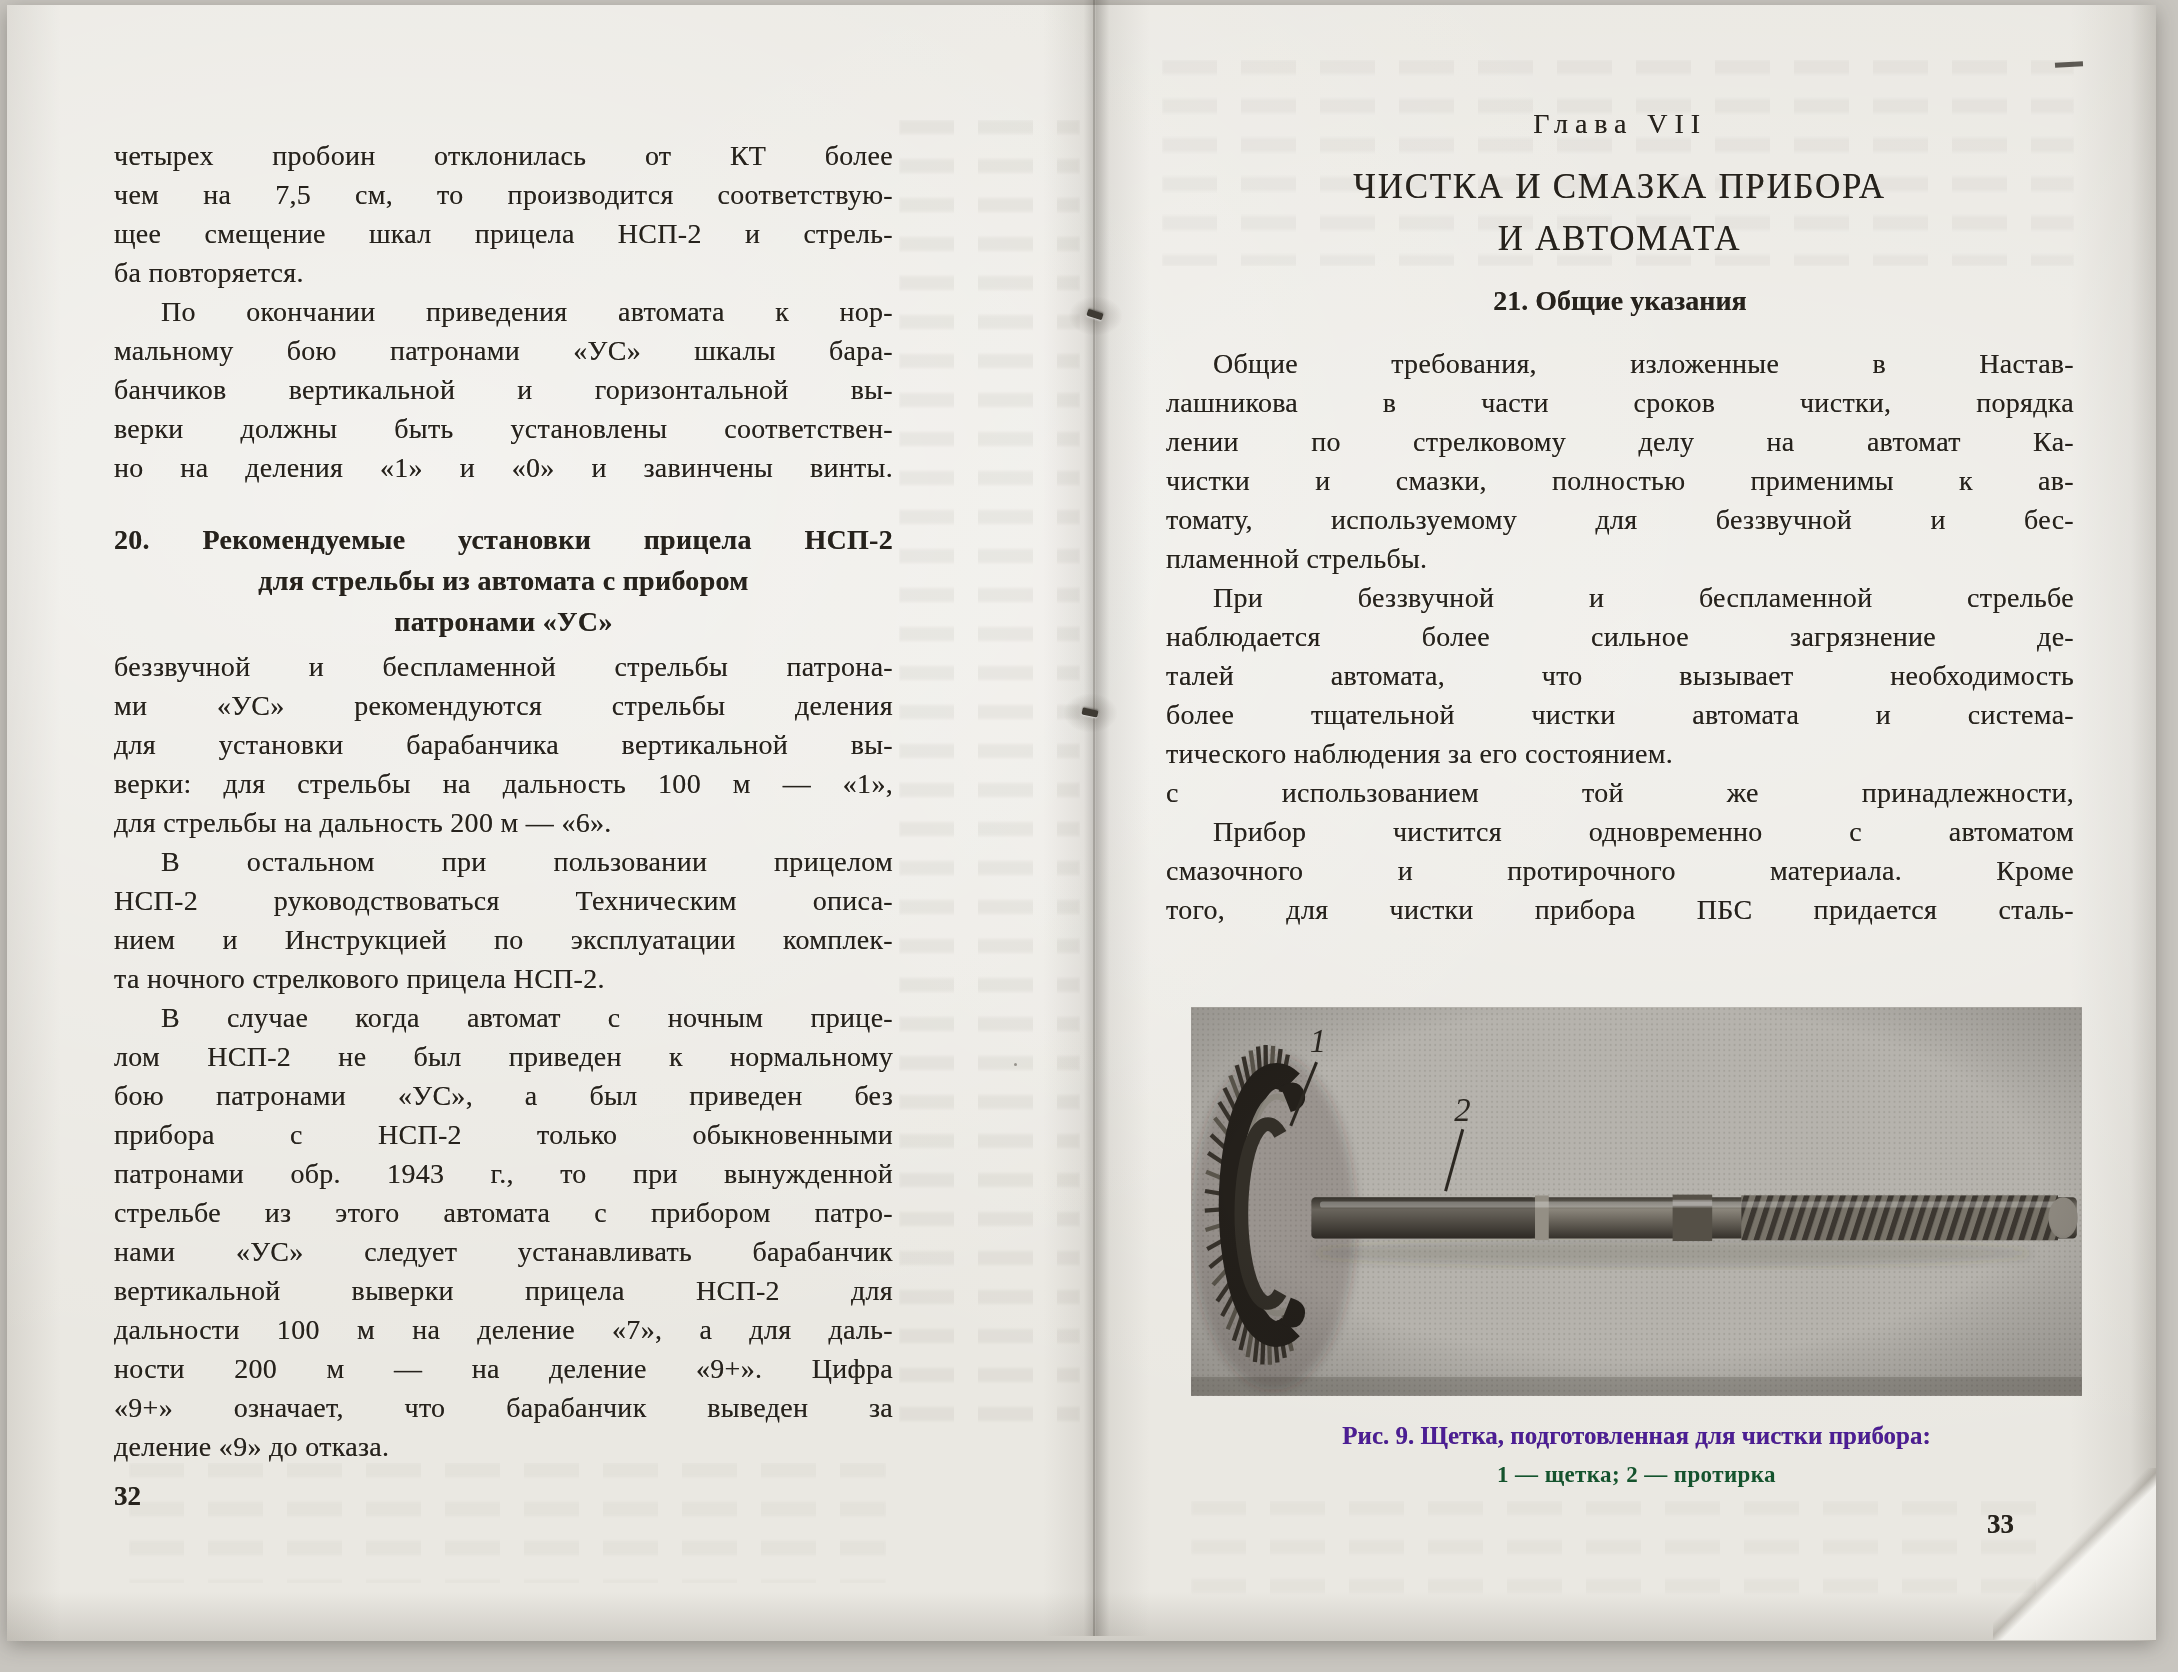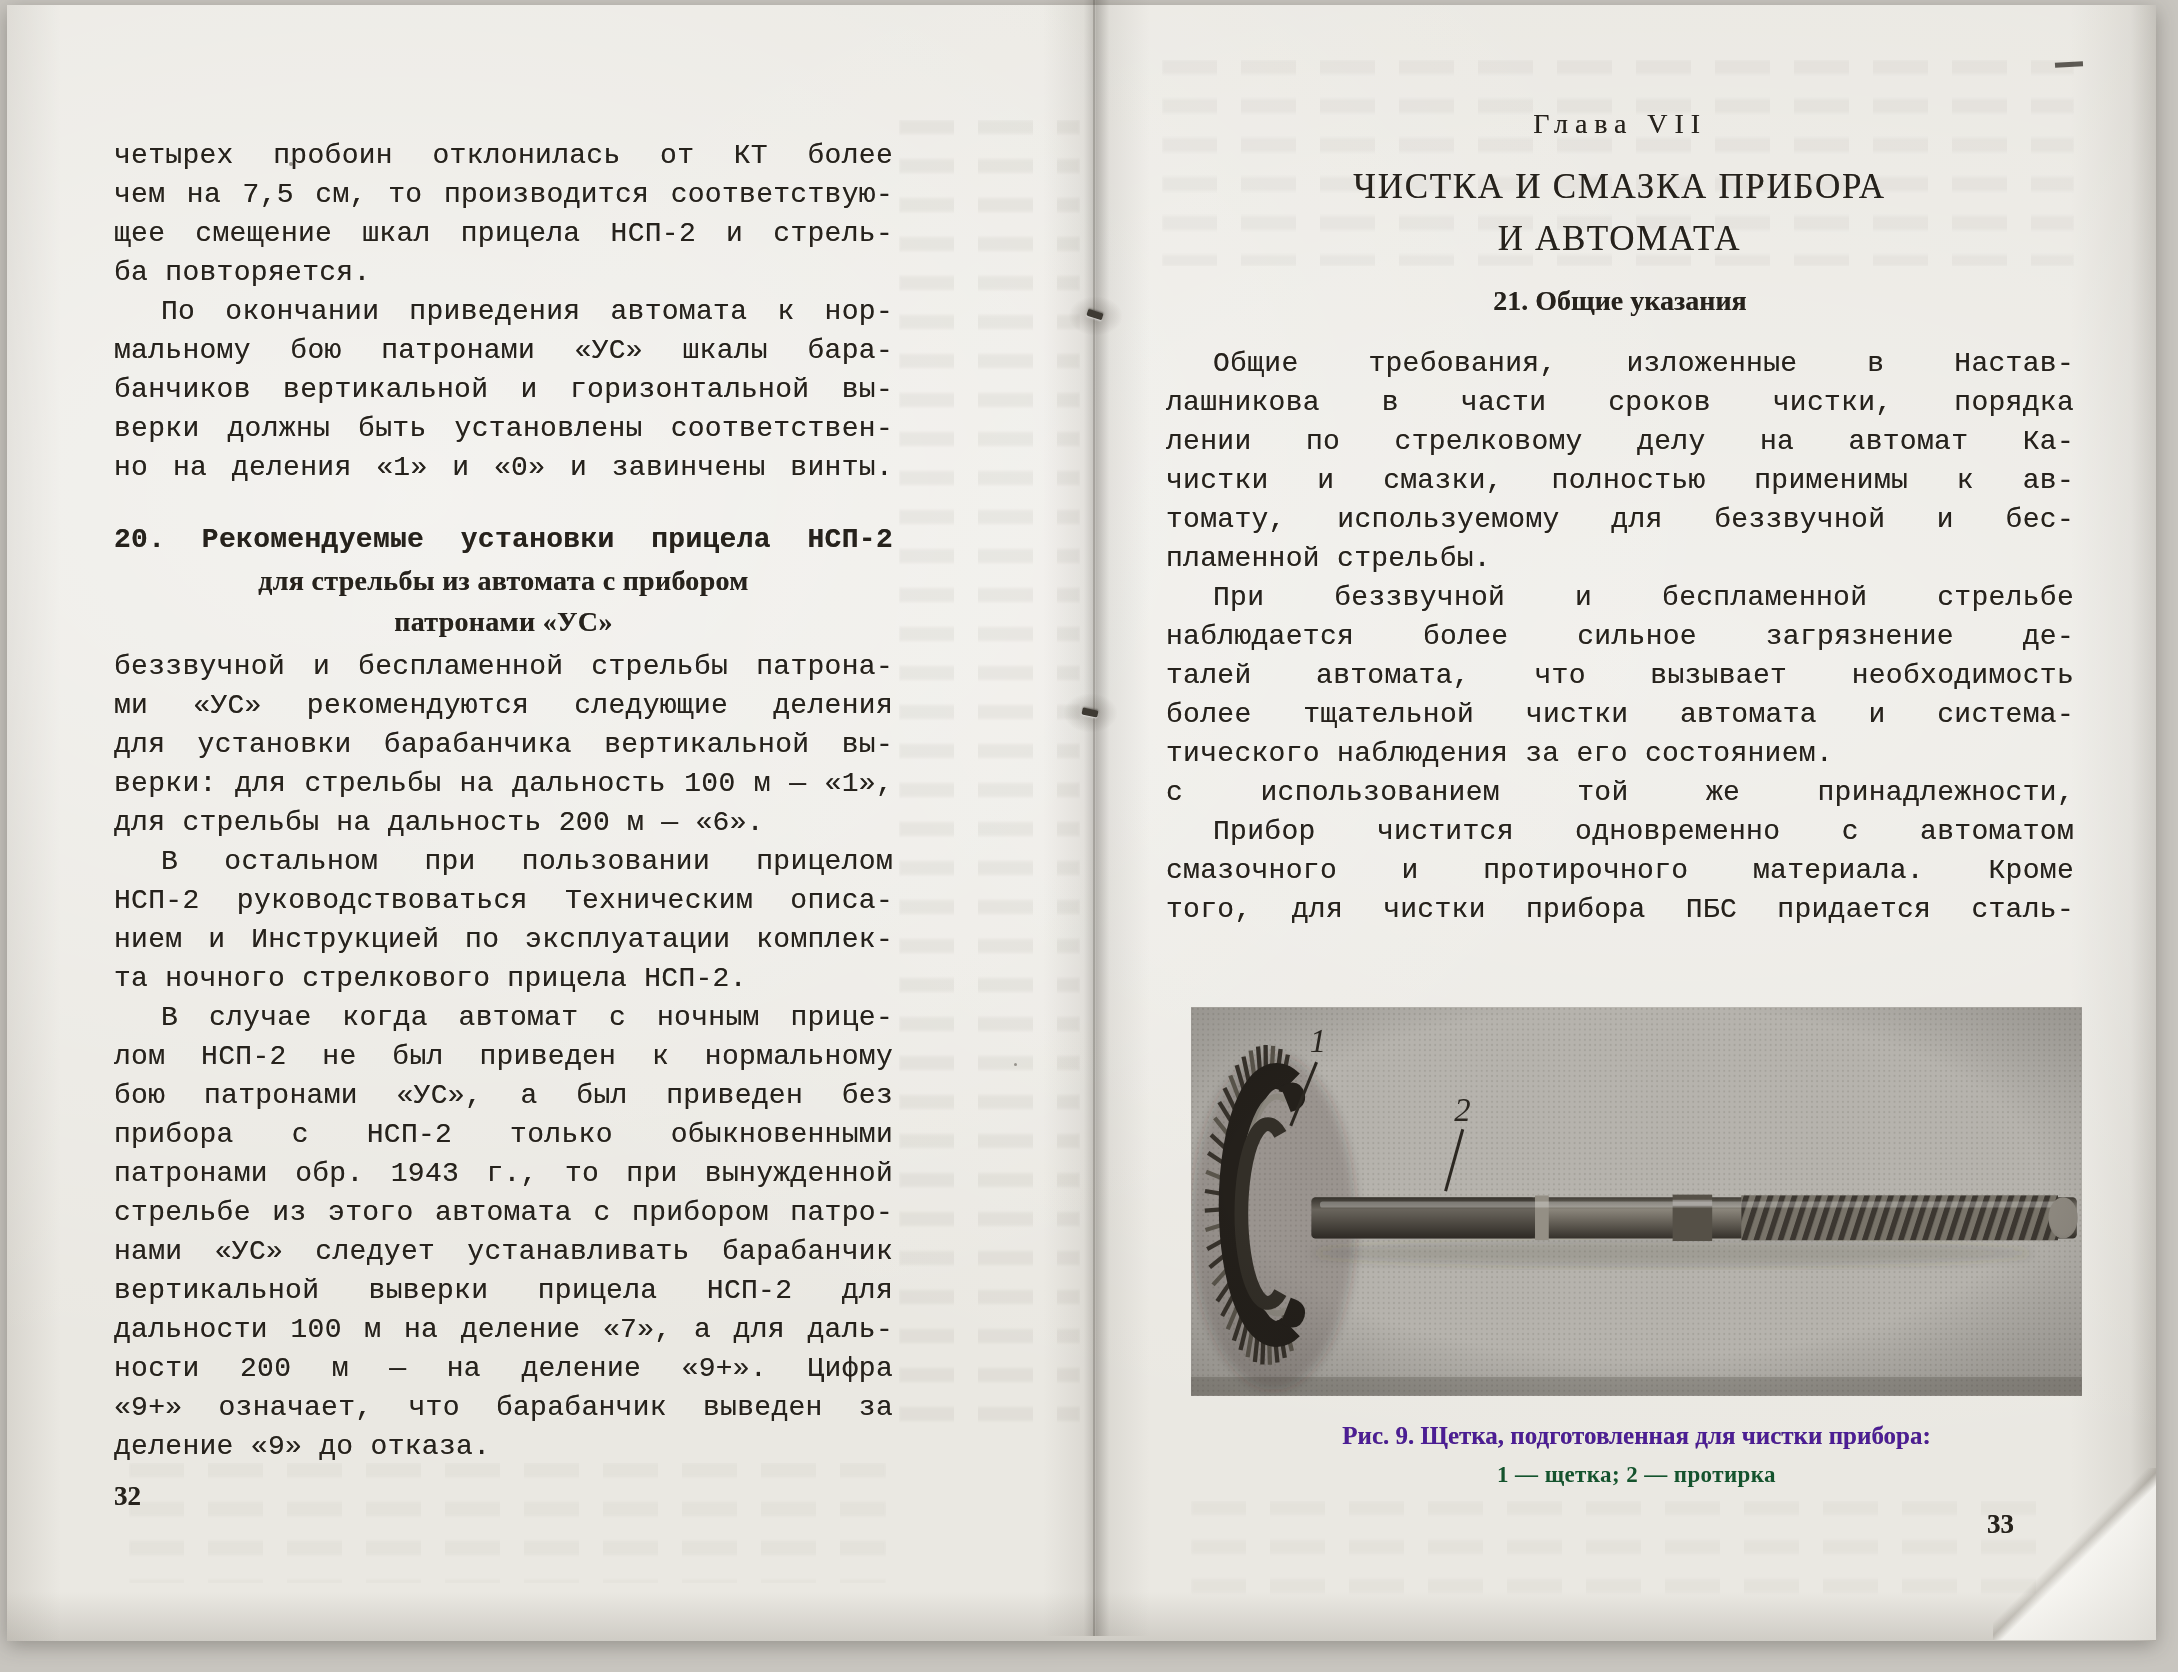--- a/index.html
+++ b/index.html
@@ -21,21 +21,21 @@
   .crease{position:absolute;left:1093px;top:0;width:1.7px;height:1636px;background:rgba(55,50,43,.22);}
   .staple{position:absolute;width:15.5px;height:6.9px;background:#3e3a33;border-radius:1.7px;
           box-shadow:0 0.9px 1.7px rgba(255,255,255,.7), 0 -0.9px 1.7px rgba(40,36,30,.5);}
   .dimple{position:absolute;width:55px;height:40px;border-radius:50%;
           background:radial-gradient(ellipse at 50% 50%, rgba(70,64,55,.28), rgba(70,64,55,0) 70%);}
   .speck{position:absolute;background:#57524a;border-radius:50%;opacity:.55;}
   .dash-mark{position:absolute;background:#3a362f;opacity:.8;}
 
   .coltext{position:absolute;color:#26221c;font-size:28px;line-height:39px;
            letter-spacing:0.3px;text-shadow:0 0 0.5px rgba(45,40,33,.55);}
-  .tl{text-align:justify;text-align-last:justify;height:39px;overflow:hidden;font-family:Liberation Mono, monospace;}
+  .tl{text-align:justify;text-align-last:justify;height:39px;overflow:hidden;}
   .tl.end{text-align:left;text-align-last:left;}
   .ctr{text-align:center;text-align-last:center;height:41px;}
   .lp-heading{font-weight:bold;line-height:41px;margin-top:32px;margin-bottom:5.2px;}
   .lp-heading .tl{height:41px;}
 
   .pagenum{position:absolute;color:#26221c;font-size:27px;font-weight:bold;
            text-shadow:0 0 0.5px rgba(45,40,33,.55);}
 
   .chapter-label{position:absolute;left:1166px;top:108px;width:908px;text-align:center;
                  color:#26221c;font-size:28px;letter-spacing:6.9px;text-shadow:0 0 0.5px rgba(45,40,33,.5);}
@@ -93,21 +93,21 @@
     <div class="tl">верки должны быть установлены соответствен-</div>
     <div class="tl">но на деления «1» и «0» и завинчены винты.</div>
 
     <div class="lp-heading">
       <div class="tl">20. Рекомендуемые установки прицела НСП-2</div>
       <div class="ctr">для стрельбы из автомата с прибором</div>
       <div class="ctr">патронами «УС»</div>
     </div>
 
     <div class="tl">беззвучной и беспламенной стрельбы патрона-</div>
-    <div class="tl">ми «УС» рекомендуются следующие деления</div>
+    <div class="tl">ми «УС» рекомендуются стрельбы деления</div>
     <div class="tl">для установки барабанчика вертикальной вы-</div>
     <div class="tl">верки: для стрельбы на дальность 100 м — «1»,</div>
     <div class="tl end">для стрельбы на дальность 200 м — «6».</div>
 
     <div class="tl" style="text-indent:47px;">В остальном при пользовании прицелом</div>
     <div class="tl">НСП-2 руководствоваться Техническим описа-</div>
     <div class="tl">нием и Инструкцией по эксплуатации комплек-</div>
     <div class="tl end">та ночного стрелкового прицела НСП-2.</div>
 
     <div class="tl" style="text-indent:47px;">В случае когда автомат с ночным прице-</div>

